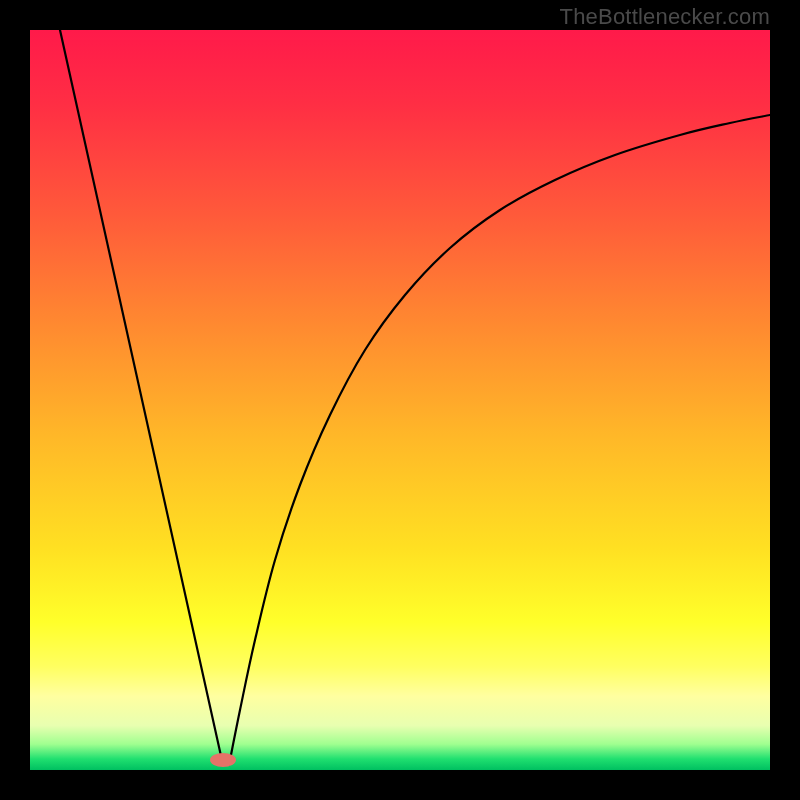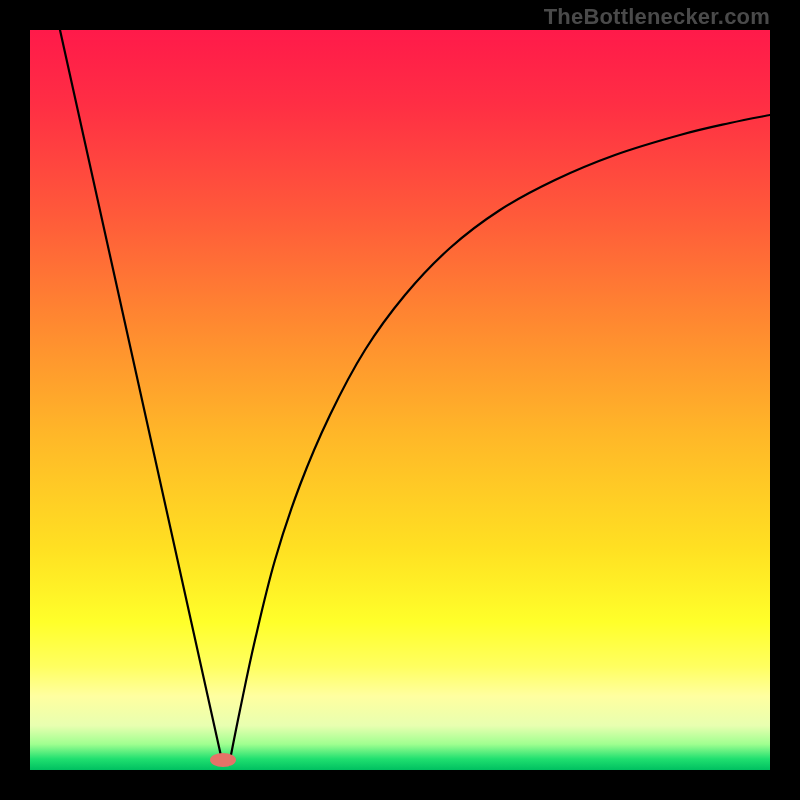--- a/index.html
+++ b/index.html
@@ -26,21 +26,21 @@
     width: 740px;
     height: 740px;
     overflow: hidden;
   }
   .watermark {
     position: absolute;
     top: 4px;
     right: 30px;
     color: #4a4a4a;
     font-size: 22px;
-    font-weight: 700;
+    font-weight: 400;
     letter-spacing: 0.2px;
     user-select: none;
   }
 </style>
 </head>
 <body>
 
 <div class="frame">
   <div class="watermark">TheBottlenecker.com</div>
 

